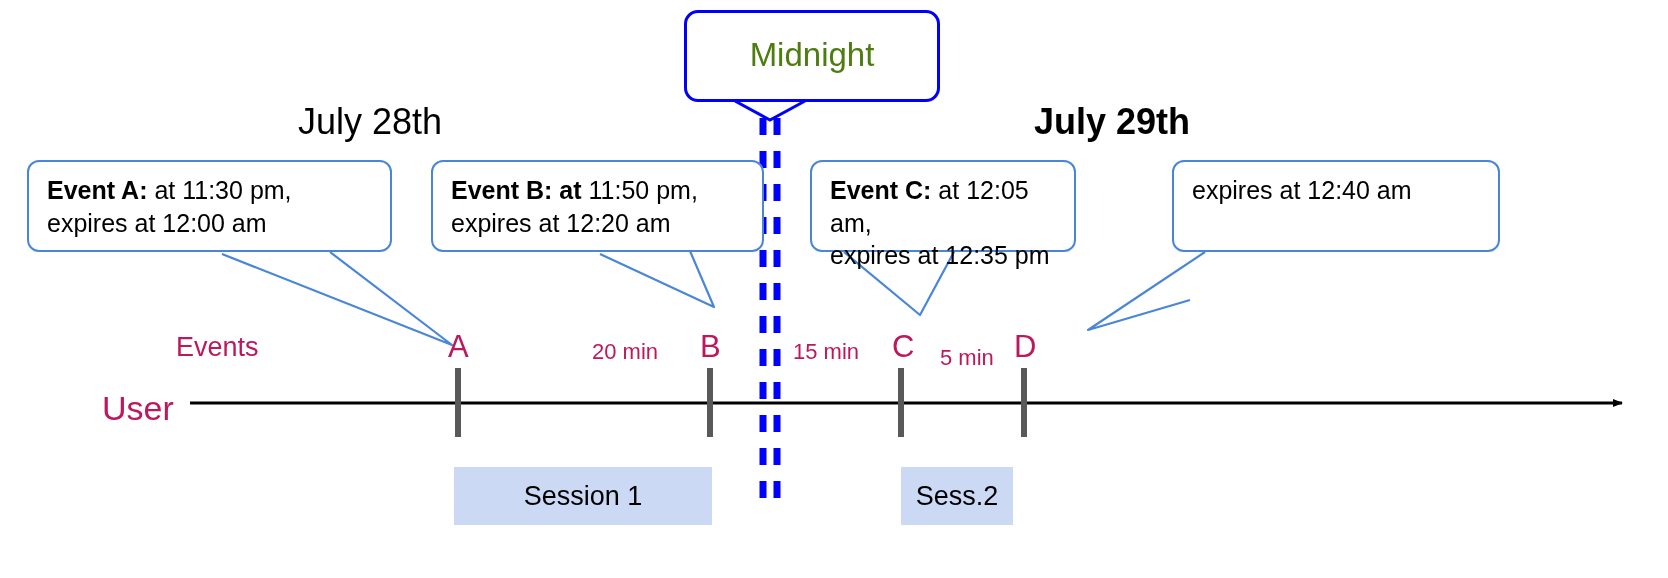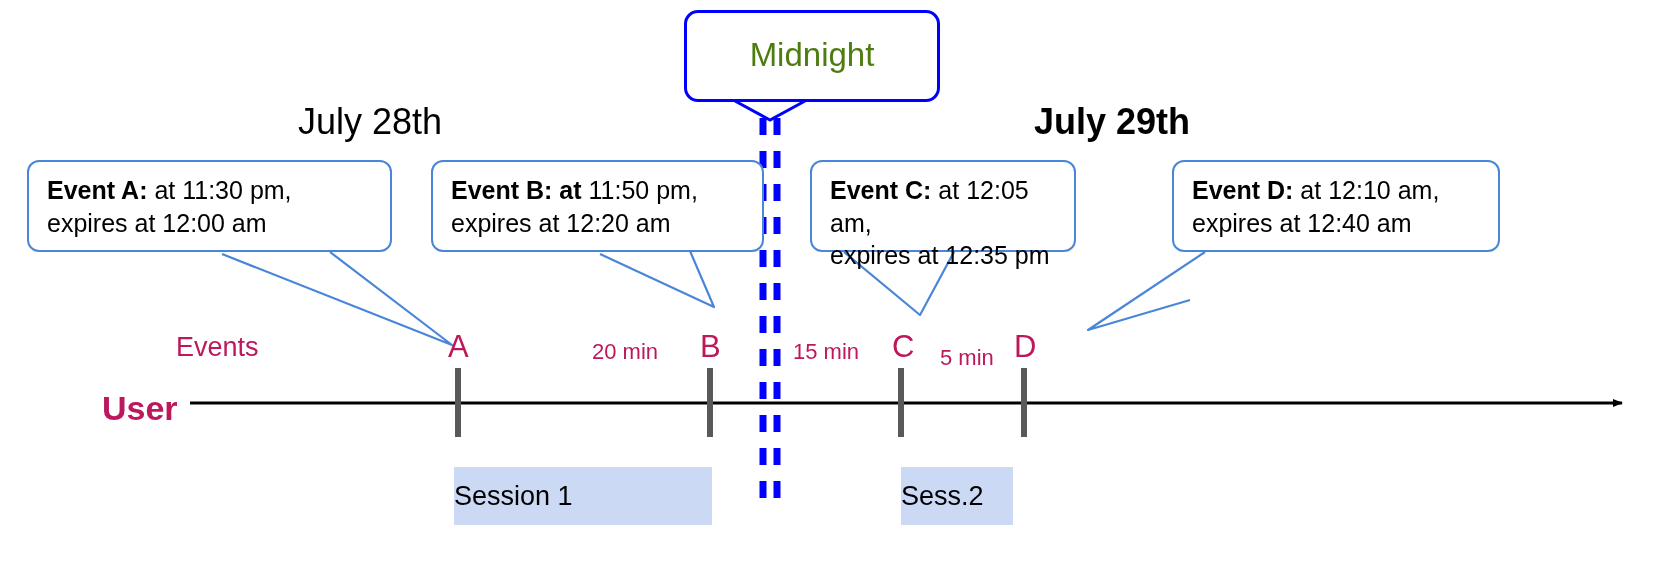--- a/index.html
+++ b/index.html
@@ -82,21 +82,21 @@
   .lbl-events { font-size: 27px; }
   .lbl-marker { font-size: 31px; }
   .lbl-gap { font-size: 22px; }
 
   
   .session-box {
     position: absolute;
     background: #ccd9f5;
     display: flex;
     align-items: center;
-    justify-content: flex-start;
+    justify-content: center;
     font-size: 27px;
     color: #000000;
     box-sizing: border-box;
   }
 </style>
 </head>
 <body>
 
 <div id="canvas">
 
@@ -149,27 +149,24 @@
   </div>
 
   <div class="event-box" style="left:810px; top:160px; width:266px; height:92px;">
     <div>
       <b>Event C:</b><span> at 12:05 am,</span>
     </div>
     <div>expires at 12:35 pm</div>
   </div>
 
   <div class="event-box" style="left:1172px; top:160px; width:328px; height:92px;">
-    <div>
-      <b>Event D:</b><span>  at 12:10 am,</span>
-    </div>
     <div>expires at 12:40 am</div>
   </div>
 
-  <div class="tl-text lbl-user" style="left:102px; top:391px;font-weight:bold;">User</div>
+  <div class="tl-text lbl-user" style="left:102px; top:391px;">User</div>
   <div class="tl-text lbl-events" style="left:176px; top:334px;">Events</div>
 
   <div class="tl-text lbl-marker" style="left:448px; top:331px;">A</div>
   <div class="tl-text lbl-marker" style="left:700px; top:331px;">B</div>
   <div class="tl-text lbl-marker" style="left:892px; top:331px;">C</div>
   <div class="tl-text lbl-marker" style="left:1014px; top:331px;">D</div>
 
   <div class="tl-text lbl-gap" style="left:592px; top:341px;">20 min</div>
   <div class="tl-text lbl-gap" style="left:793px; top:341px;">15 min</div>
   <div class="tl-text lbl-gap" style="left:940px; top:347px;">5 min</div>

